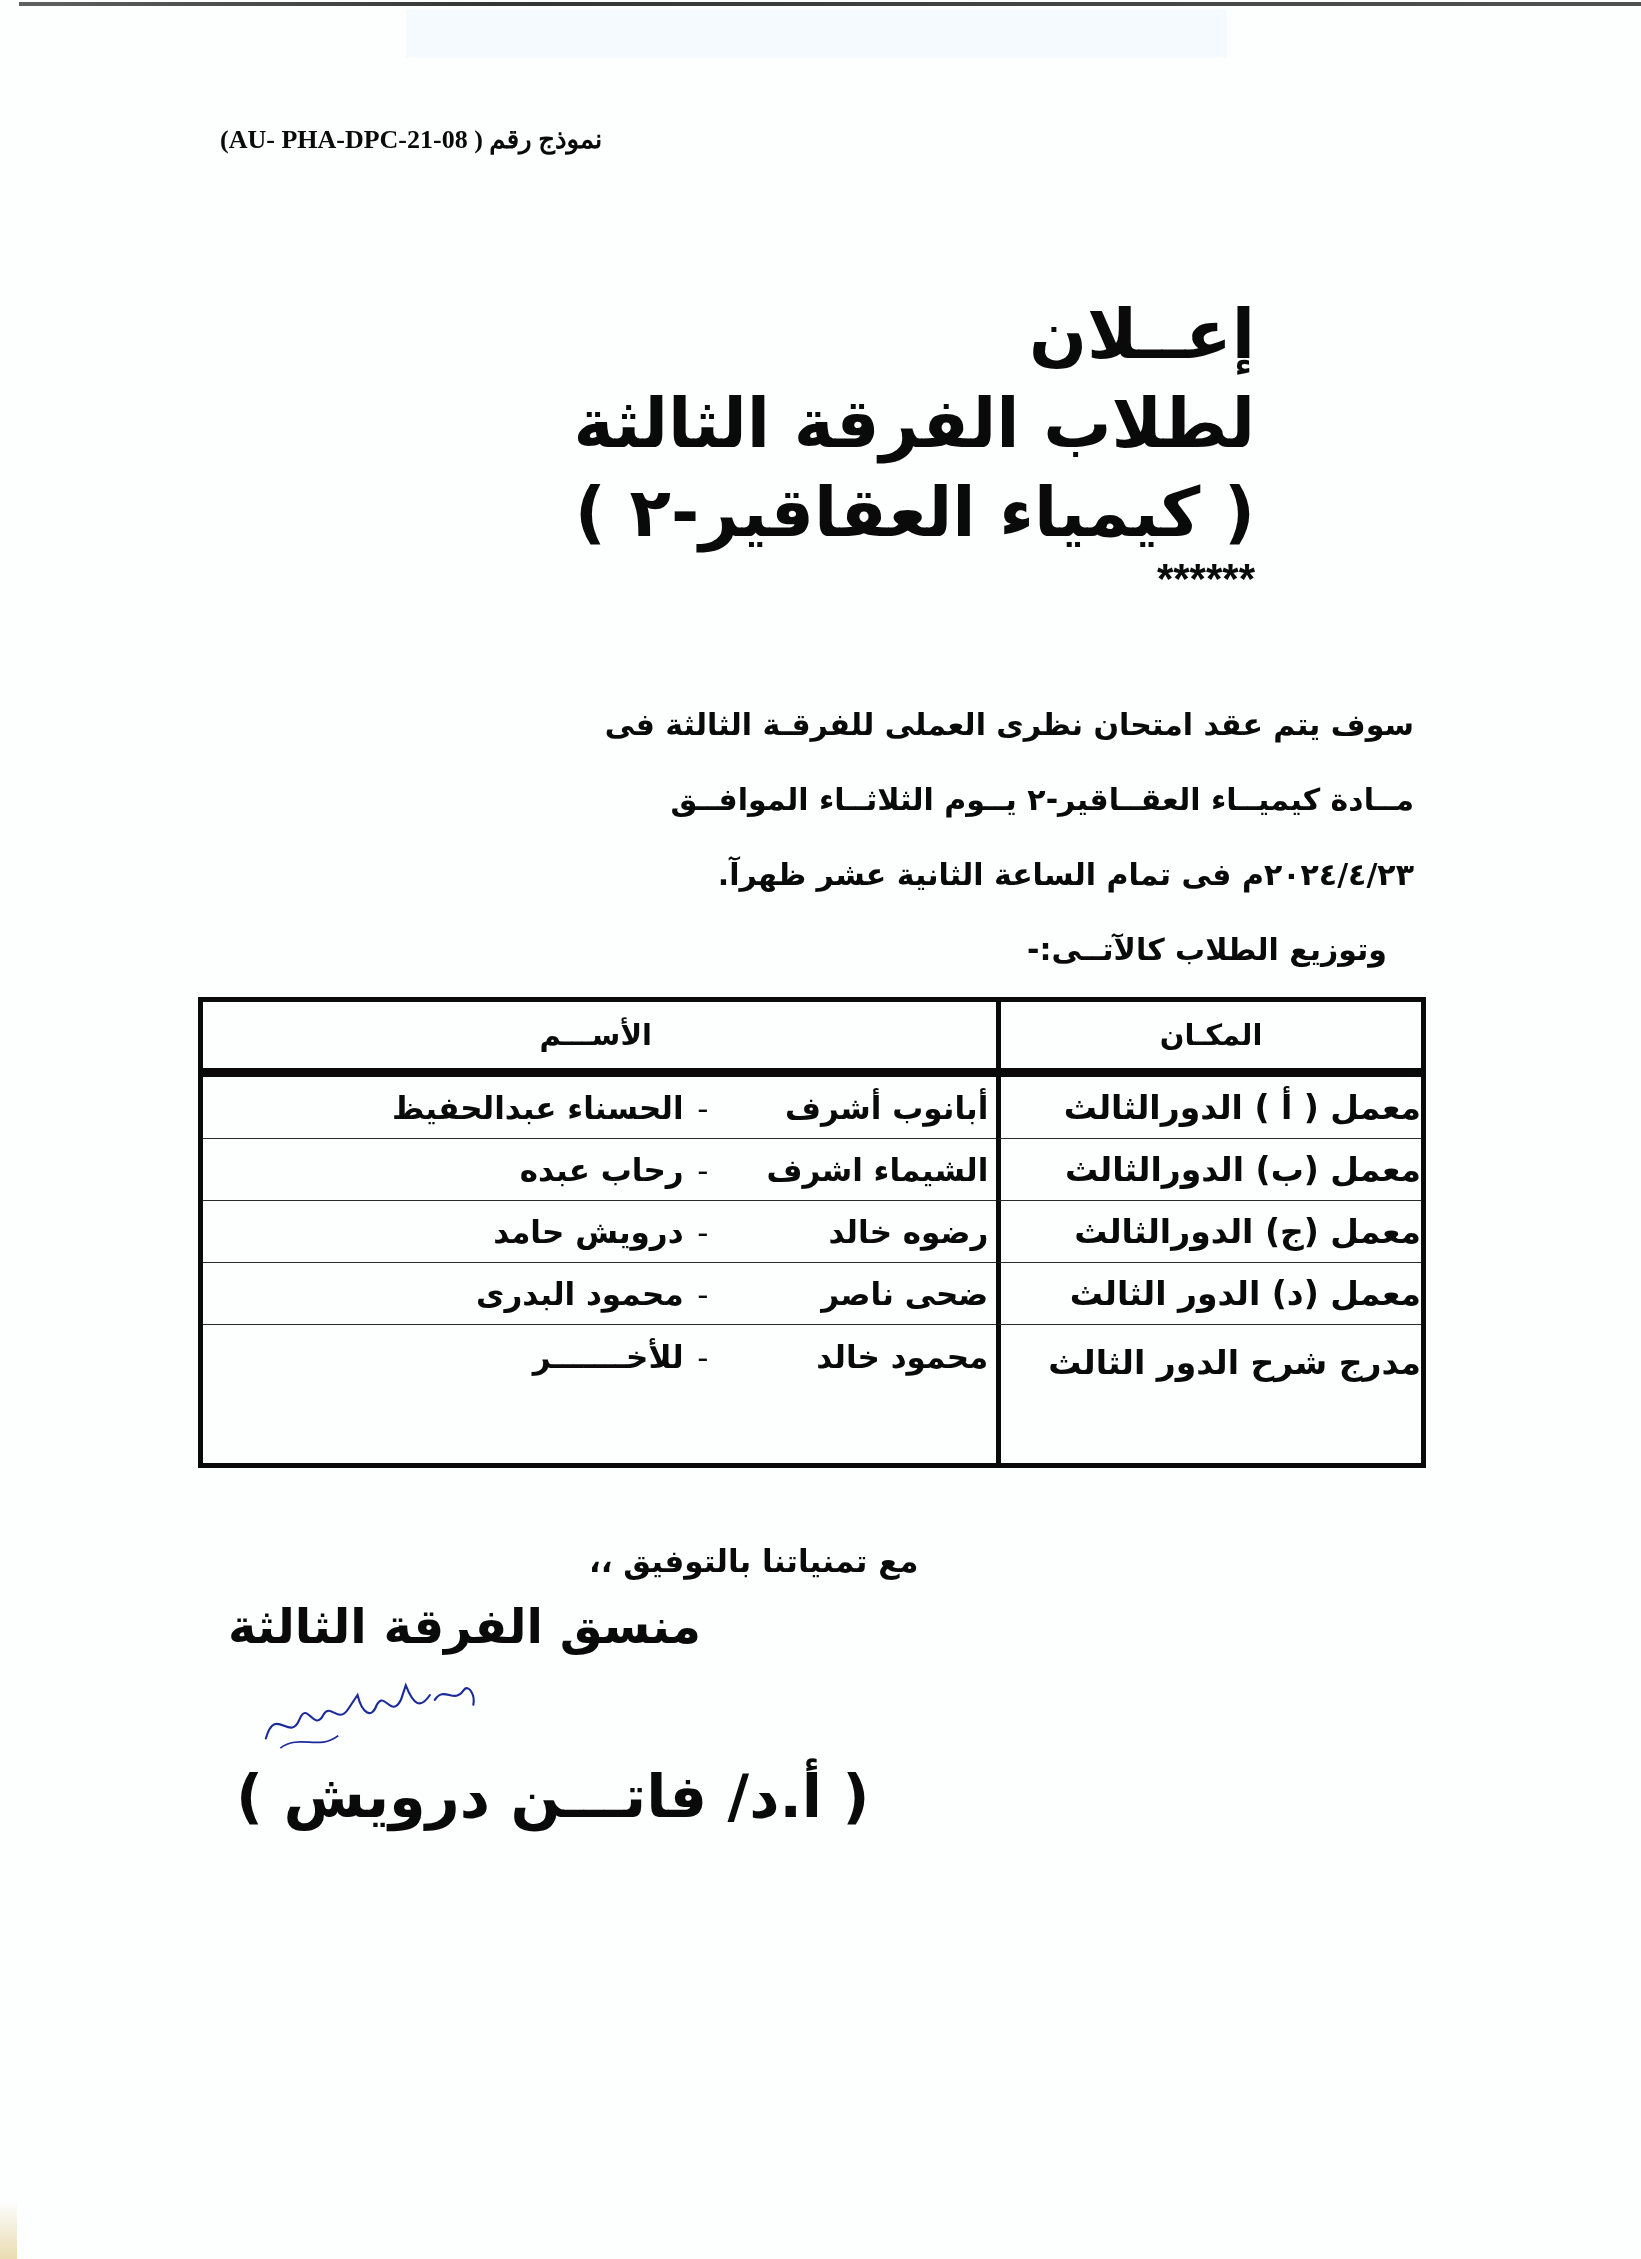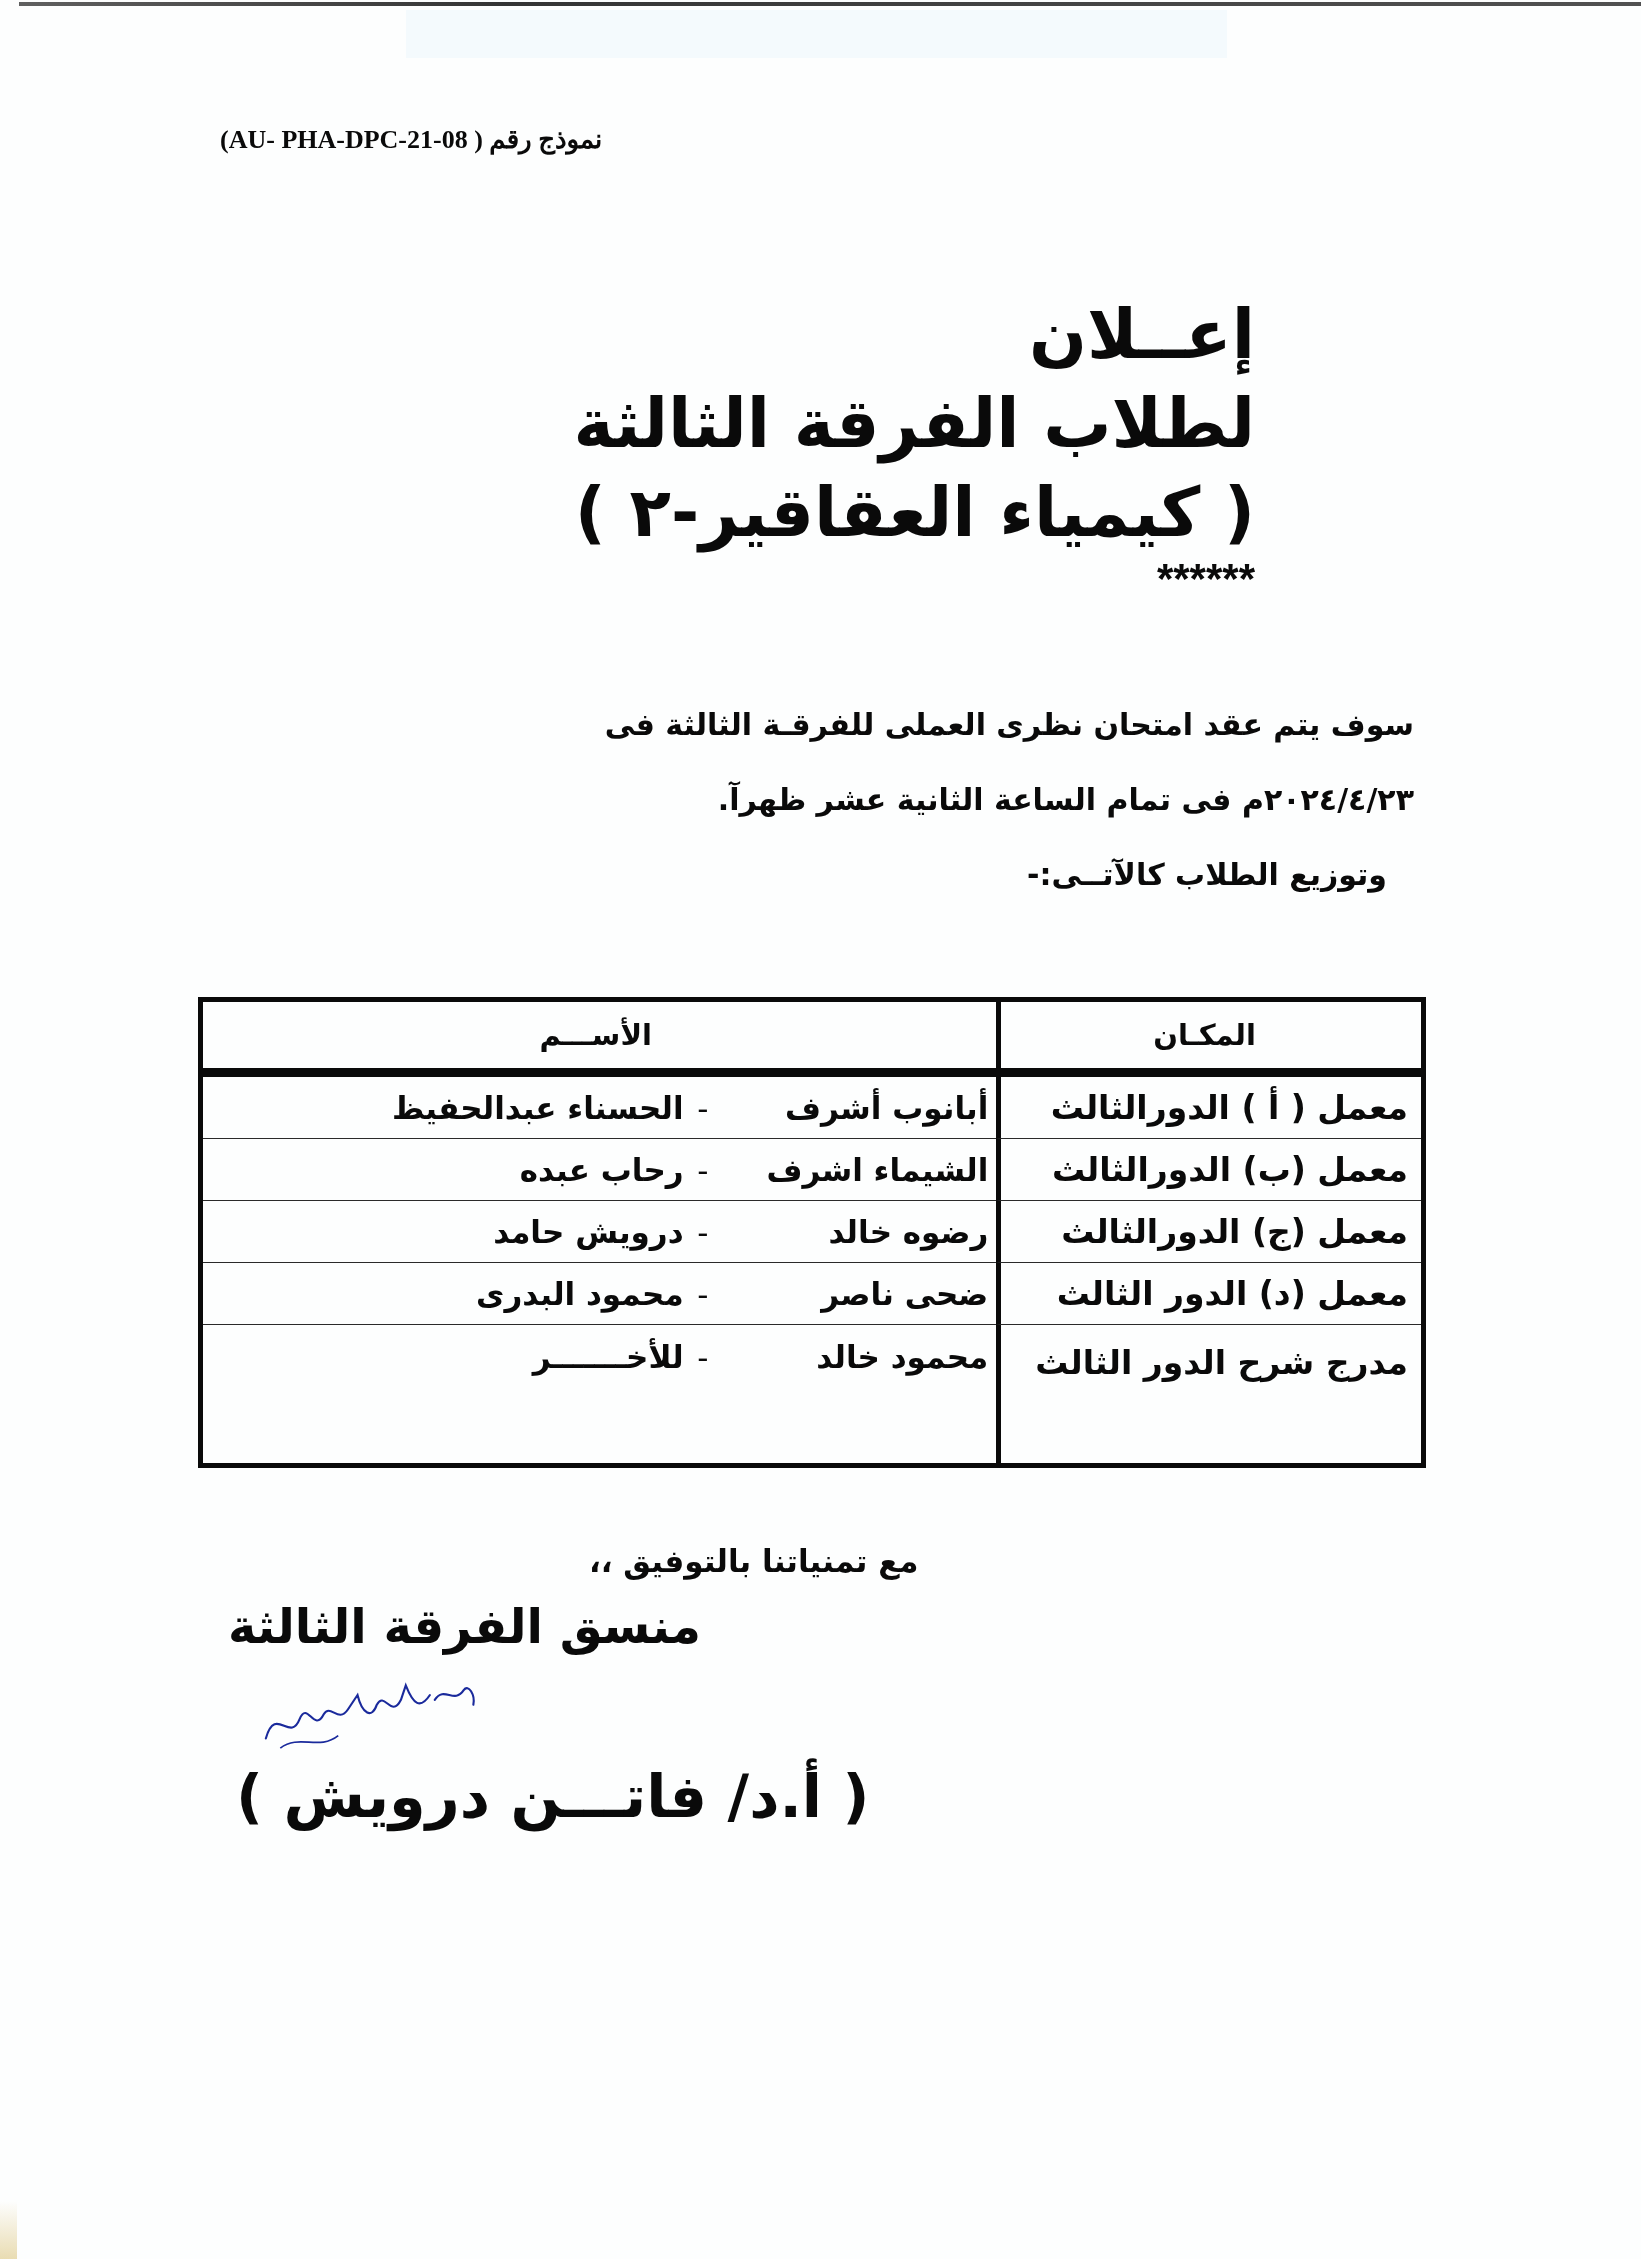--- a/index.html
+++ b/index.html
@@ -46,21 +46,21 @@
       direction: rtl;
       display: grid;
       grid-template-columns: 425px 1fr;
       grid-template-rows: 75px 62px 62px 62px 62px 1fr;
       font-family: "DejaVu Sans", sans-serif; font-weight: bold;
     }
     .cell {
       border-bottom: 1.9px solid #2a2a2a; box-sizing: border-box;
       display: flex; align-items: center; overflow: hidden;
     }
-    .place-cell { border-left: 5.8px solid #0a0a0a; padding-right: 13px; font-size: 33px; }
+    .place-cell { border-left: 5.8px solid #0a0a0a; padding-right: 0; font-size: 33px; }
     .names-cell { font-size: 31px; font-weight: normal; padding-right: 7.7px; }
     .head-cell {
       justify-content: center; font-size: 29px;
       border-bottom: 9.7px solid #0a0a0a;
     }
     .last-row { border-bottom: none; align-items: flex-start; padding-top: 13.5px; }
     .name-a { width: 280px; text-align: right; white-space: nowrap; font-weight: bold; }
     .name-b { white-space: nowrap; font-weight: bold; }
     .dash { margin-left: 13.5px; }
 
@@ -94,20 +94,21 @@
 
 <div class="title-block">
   <div class="title-line">إعــلان</div>
   <div class="title-line">لطلاب الفرقة الثالثة</div>
   <div class="title-line">( كيمياء العقاقير-٢ )</div>
   <div class="stars">******</div>
 </div>
 
 <div class="body-para">
   <p>سوف يتم عقد امتحان نظرى العملى للفرقـة الثالثة فى</p>
+  <p>مــادة كيميــاء العقــاقير-٢ يــوم الثلاثــاء الموافــق</p>
   <p>٢٠٢٤/٤/٢٣م فى تمام الساعة الثانية عشر ظهرآ.</p>
   <p class="dist-line">وتوزيع الطلاب كالآتــى:-</p>
 </div>
 
 <div class="schedule-table">
   <div class="cell place-cell head-cell">المكـان</div>
   <div class="cell names-cell head-cell" style="font-weight:bold">الأســـم</div>
 
   <div class="cell place-cell">معمل ( أ ) الدورالثالث</div>
   <div class="cell names-cell">

